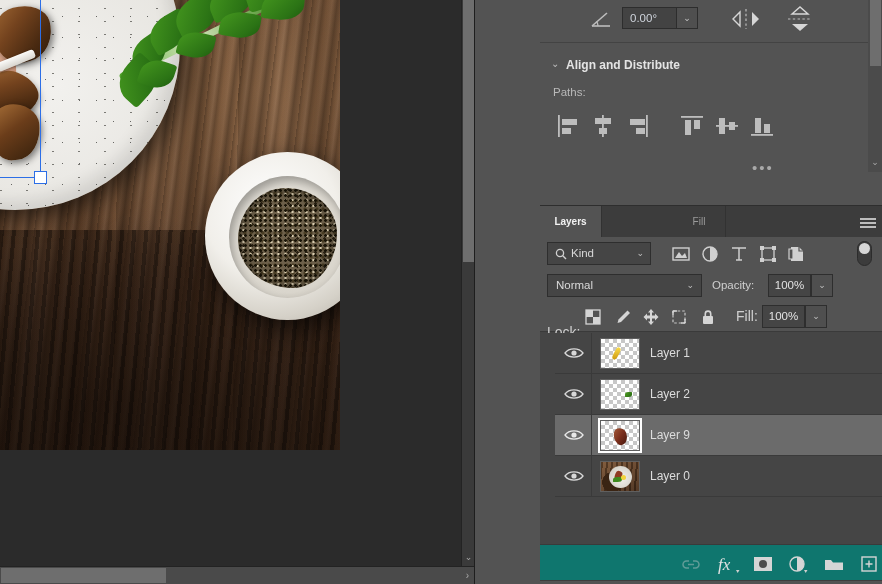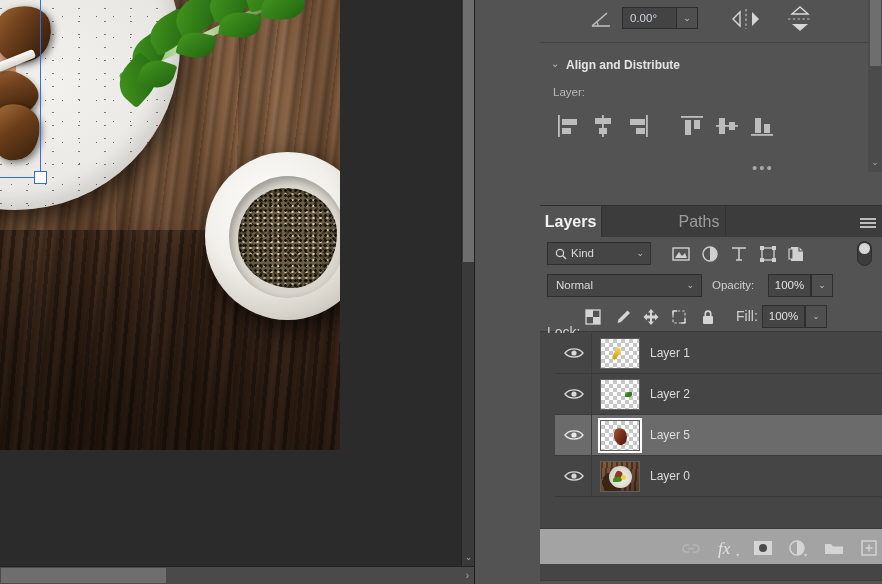--- a/index.html
+++ b/index.html
@@ -228,21 +228,21 @@
   #layers-panel {
     position: absolute; left: 0; top: 205px; width: 342px; height: 379px;
     background: #454545; border-top: 1px solid #2e2e2e;
   }
   #tabbar {
     position: absolute; left: 0; top: 0; width: 342px; height: 31px;
     background: #3c3c3c;
   }
   .tab {
     position: absolute; top: 0; height: 31px; line-height: 31px;
-    color: #9b9b9b; font-size: 16px; text-align: center;
+    color: #9b9b9b; font-size: 10px; text-align: center;
     border-right: 1px solid #323232;
   }
   .tab.active { background: #535353; color: #f2f2f2; font-weight: bold; }
   .panel-menu { position: absolute; right: 6px; top: 12px; width: 16px; height: 9px; }
   .panel-menu i {
     display: block; height: 2px; background: #bdbdbd; margin-bottom: 2px;
   }
 
   #filter-row {
     position: absolute; left: 0; top: 31px; width: 342px; height: 47px;
@@ -338,22 +338,22 @@
   }
   .layer-row.selected .thumb-cell { outline: 2px solid #ffffff; }
   .thumb-art { position: absolute; inset: 0; }
   .layer-name {
     position: absolute; left: 95px; top: 0; line-height: 41px;
     color: #dcdcdc; font-size: 12px;
   }
 
   
   #layer-actions {
-    position: absolute; left: 0; bottom: 20px; width: 342px; height: 36px;
-    background: #a3a3a3; border-top: 1px solid #3a3a3a;
+    position: absolute; left: 0; bottom: 4px; width: 342px; height: 36px;
+    background: #0f766e; border-top: 1px solid #3a3a3a;
   }
   .action-icon { position: absolute; top: 8px; width: 22px; height: 22px; }
   .action-icon.disabled { opacity: .42; }
   #panel-foot {
     position: absolute; left: 0; bottom: 0; width: 342px; height: 4px;
     background: #535353; border-top: 1px solid #3d3d3d;
   }
   svg { display: block; overflow: visible; }
 </style>
 </head>
@@ -440,21 +440,21 @@
             <path d="M3 13 H27" stroke="#bdbdbd" stroke-width="1.2" stroke-dasharray="2.4 2.4"></path>
             <path d="M7 8 L23 8 L15 1 Z" fill="none" stroke="#d6d6d6" stroke-width="1.4"></path>
             <path d="M7 18 L23 18 L15 25 Z" fill="#d6d6d6"></path>
           </svg>
         </span>
       </div>
 
       <div id="align-section">
         <span class="section-chevron">⌄</span>
         <span class="section-head" style="left:26px;">Align and Distribute</span>
-        <span class="align-label">Layer:</span>
+        <span class="align-label">Paths:</span>
 
         <div class="align-icons">
           <span class="align-btn" style="left:14px;">
             <svg width="28" height="28" viewBox="0 0 28 28">
               <rect x="4" y="3" width="1.8" height="22" fill="#bdbdbd"></rect>
               <rect x="8" y="7" width="15" height="6" fill="#bdbdbd"></rect>
               <rect x="8" y="16" width="9" height="6" fill="#bdbdbd"></rect>
             </svg>
           </span>
           <span class="align-btn" style="left:49px;">
@@ -500,21 +500,21 @@
       <div id="props-scroll-track">
         <div class="thumb"></div>
         <div class="arrow">⌄</div>
       </div>
     </div>
 
     <div id="layers-panel">
 
       <div id="tabbar">
         <div class="tab active" style="left:0; width:62px;">Layers</div>
-        <div class="tab" style="left:133px; width:53px;">Paths</div>
+        <div class="tab" style="left:133px; width:53px;">Fill</div>
         <span class="panel-menu">
             <i></i>
             <i></i>
             <i></i>
           </span>
       </div>
 
       <div id="filter-row">
         <div class="kind-select">
           <span class="magnifier">
@@ -665,21 +665,21 @@
               </svg>
             </span>
           </div>
           <div class="thumb-cell">
             <div class="thumb-box">
               <div class="thumb-art">
                 <div style="position:absolute;left:13px;top:7px;width:13px;height:17px;border-radius:45% 55% 50% 40%/50% 40% 60% 50%;background:linear-gradient(140deg,#a55b3a,#7a2e1c 50%,#43160c);transform:rotate(-18deg);"></div>
               </div>
             </div>
           </div>
-          <span class="layer-name">Layer 5</span>
+          <span class="layer-name">Layer 9</span>
         </div>
 
         <div class="layer-row">
           <div class="eye-cell">
             <span class="eye-icon">
               <svg width="20" height="14" viewBox="0 0 20 14">
                 <path d="M1 7 C5 1.5 15 1.5 19 7 C15 12.5 5 12.5 1 7 Z" fill="none" stroke="#d8d8d8" stroke-width="1.3"></path>
                 <circle cx="10" cy="7" r="2.6" fill="#d8d8d8"></circle>
               </svg>
             </span>

